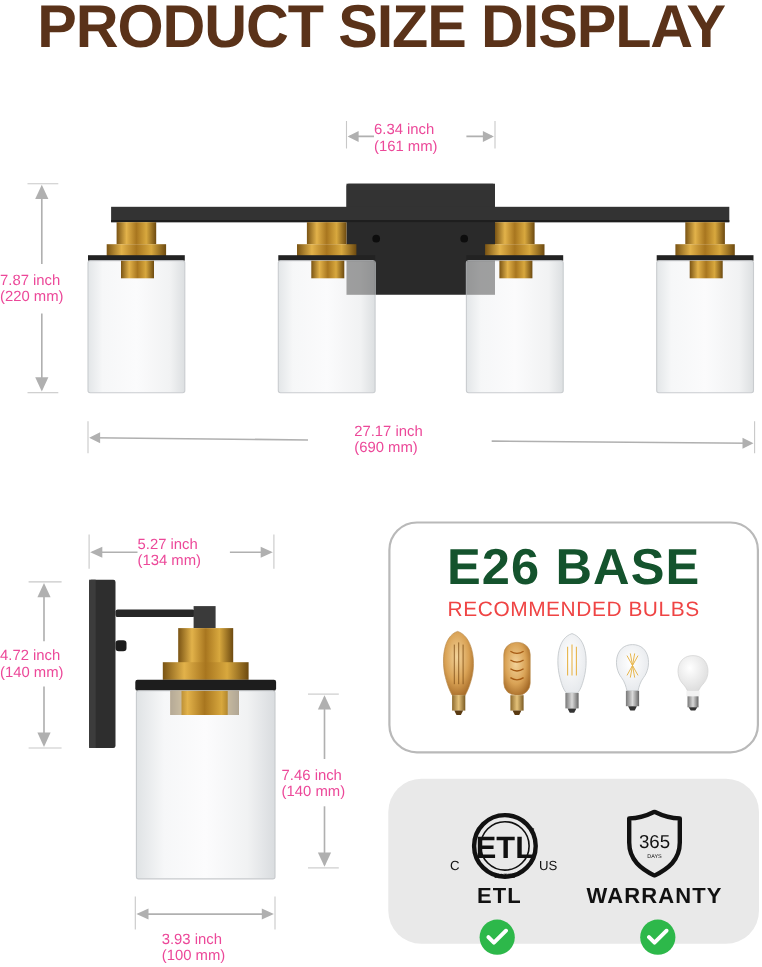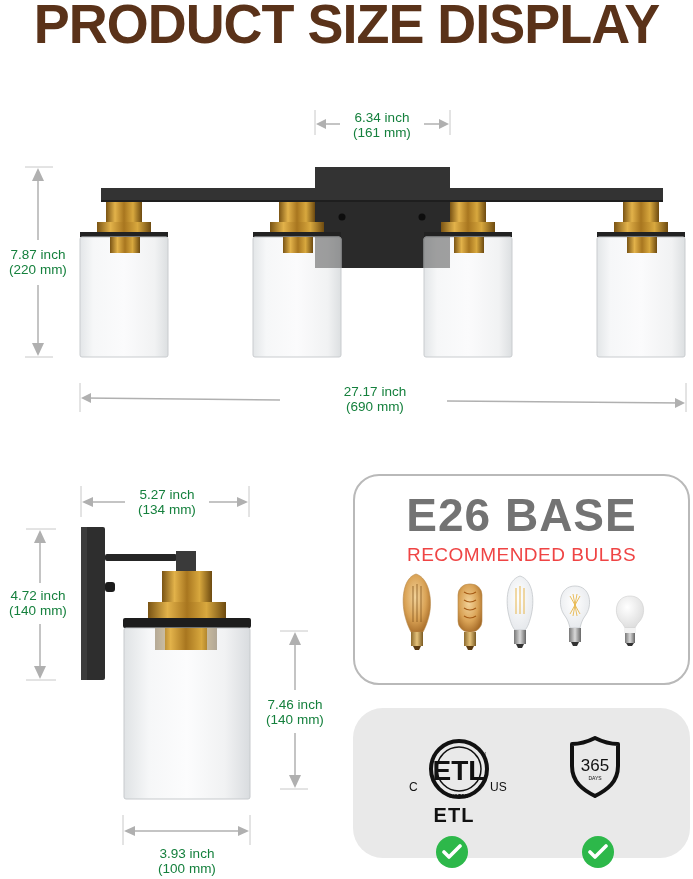--- a/index.html
+++ b/index.html
@@ -8,36 +8,36 @@
 
   .title {
     position: absolute; left: 0; top: -6px; width: 693px; text-align: center;
     font-family: "Liberation Sans", sans-serif; font-weight: 700;
     font-size: 55px; letter-spacing: -1px; color: #5a3219;
     transform: scaleX(0.98); transform-origin: center top;
     line-height: 60px;
   }
 
   .dim-text {
-    position: absolute; font-size: 13.5px; line-height: 15px; text-align: center;
-    color: #15803d; background: #fff; white-space: nowrap;
+    position: absolute; font-size: 13.5px; line-height: 15px; 
+    color: #ec4899; background: #fff; white-space: nowrap;
   }
   .dim-text span { display: block; }
 
   .abs { position: absolute; }
   svg { display: block; }
 
   
   .bulb-card {
     position: absolute; left: 353px; top: 474px; width: 337px; height: 211px;
     border: 2px solid #b9b9b9; border-radius: 26px; background: #fff;
   }
   .e26 {
     position: absolute; left: 0; top: 14px; width: 100%; text-align: center;
-    font-weight: 700; font-size: 46px; letter-spacing: 1px; color: #737373; line-height: 50px;
+    font-weight: 700; font-size: 46px; letter-spacing: 1px; color: #14532d; line-height: 50px;
   }
   .rec {
     position: absolute; left: 0; top: 68px; width: 100%; text-align: center;
     font-size: 19px; letter-spacing: 0.5px; color: #ef4444;
   }
   .not-inc {
     position: absolute; left: 0; top: 180px; width: 100%; text-align: center;
     font-size: 12px; letter-spacing: 0.8px; color: #333;
   }
   .bulbs { position: absolute; left: 40px; top: 96px; width: 260px; height: 80px; }
@@ -333,18 +333,19 @@
     <svg width="20" height="16" viewBox="0 0 20 16">
         <path d="M2,8 L7,13 L18,2" fill="none" stroke="#fff" stroke-width="3.6" stroke-linecap="round" stroke-linejoin="round"></path>
       </svg>
   </div>
 
   <svg class="abs" style="left:216px;top:28px;" width="52" height="62" viewBox="0 0 52 62">
     <path d="M26,2 C18,6 10,8 3,8 L3,30 C3,46 14,54 26,60 C38,54 49,46 49,30 L49,8 C42,8 34,6 26,2 Z" fill="none" stroke="#111" stroke-width="4" stroke-linejoin="round"></path>
     <text x="26" y="35" text-anchor="middle" font-family="Liberation Sans, sans-serif" font-size="17" fill="#111">365</text>
     <text x="26" y="44" text-anchor="middle" font-family="Liberation Sans, sans-serif" font-size="5" fill="#111">DAYS</text>
   </svg>
+  <div class="cert-label" style="left:172px;top:96px;width:140px;">WARRANTY</div>
   <div class="check" style="left:229px;top:128px;">
     <svg width="20" height="16" viewBox="0 0 20 16">
         <path d="M2,8 L7,13 L18,2" fill="none" stroke="#fff" stroke-width="3.6" stroke-linecap="round" stroke-linejoin="round"></path>
       </svg>
   </div>
 </div>
 
 </body></html>

